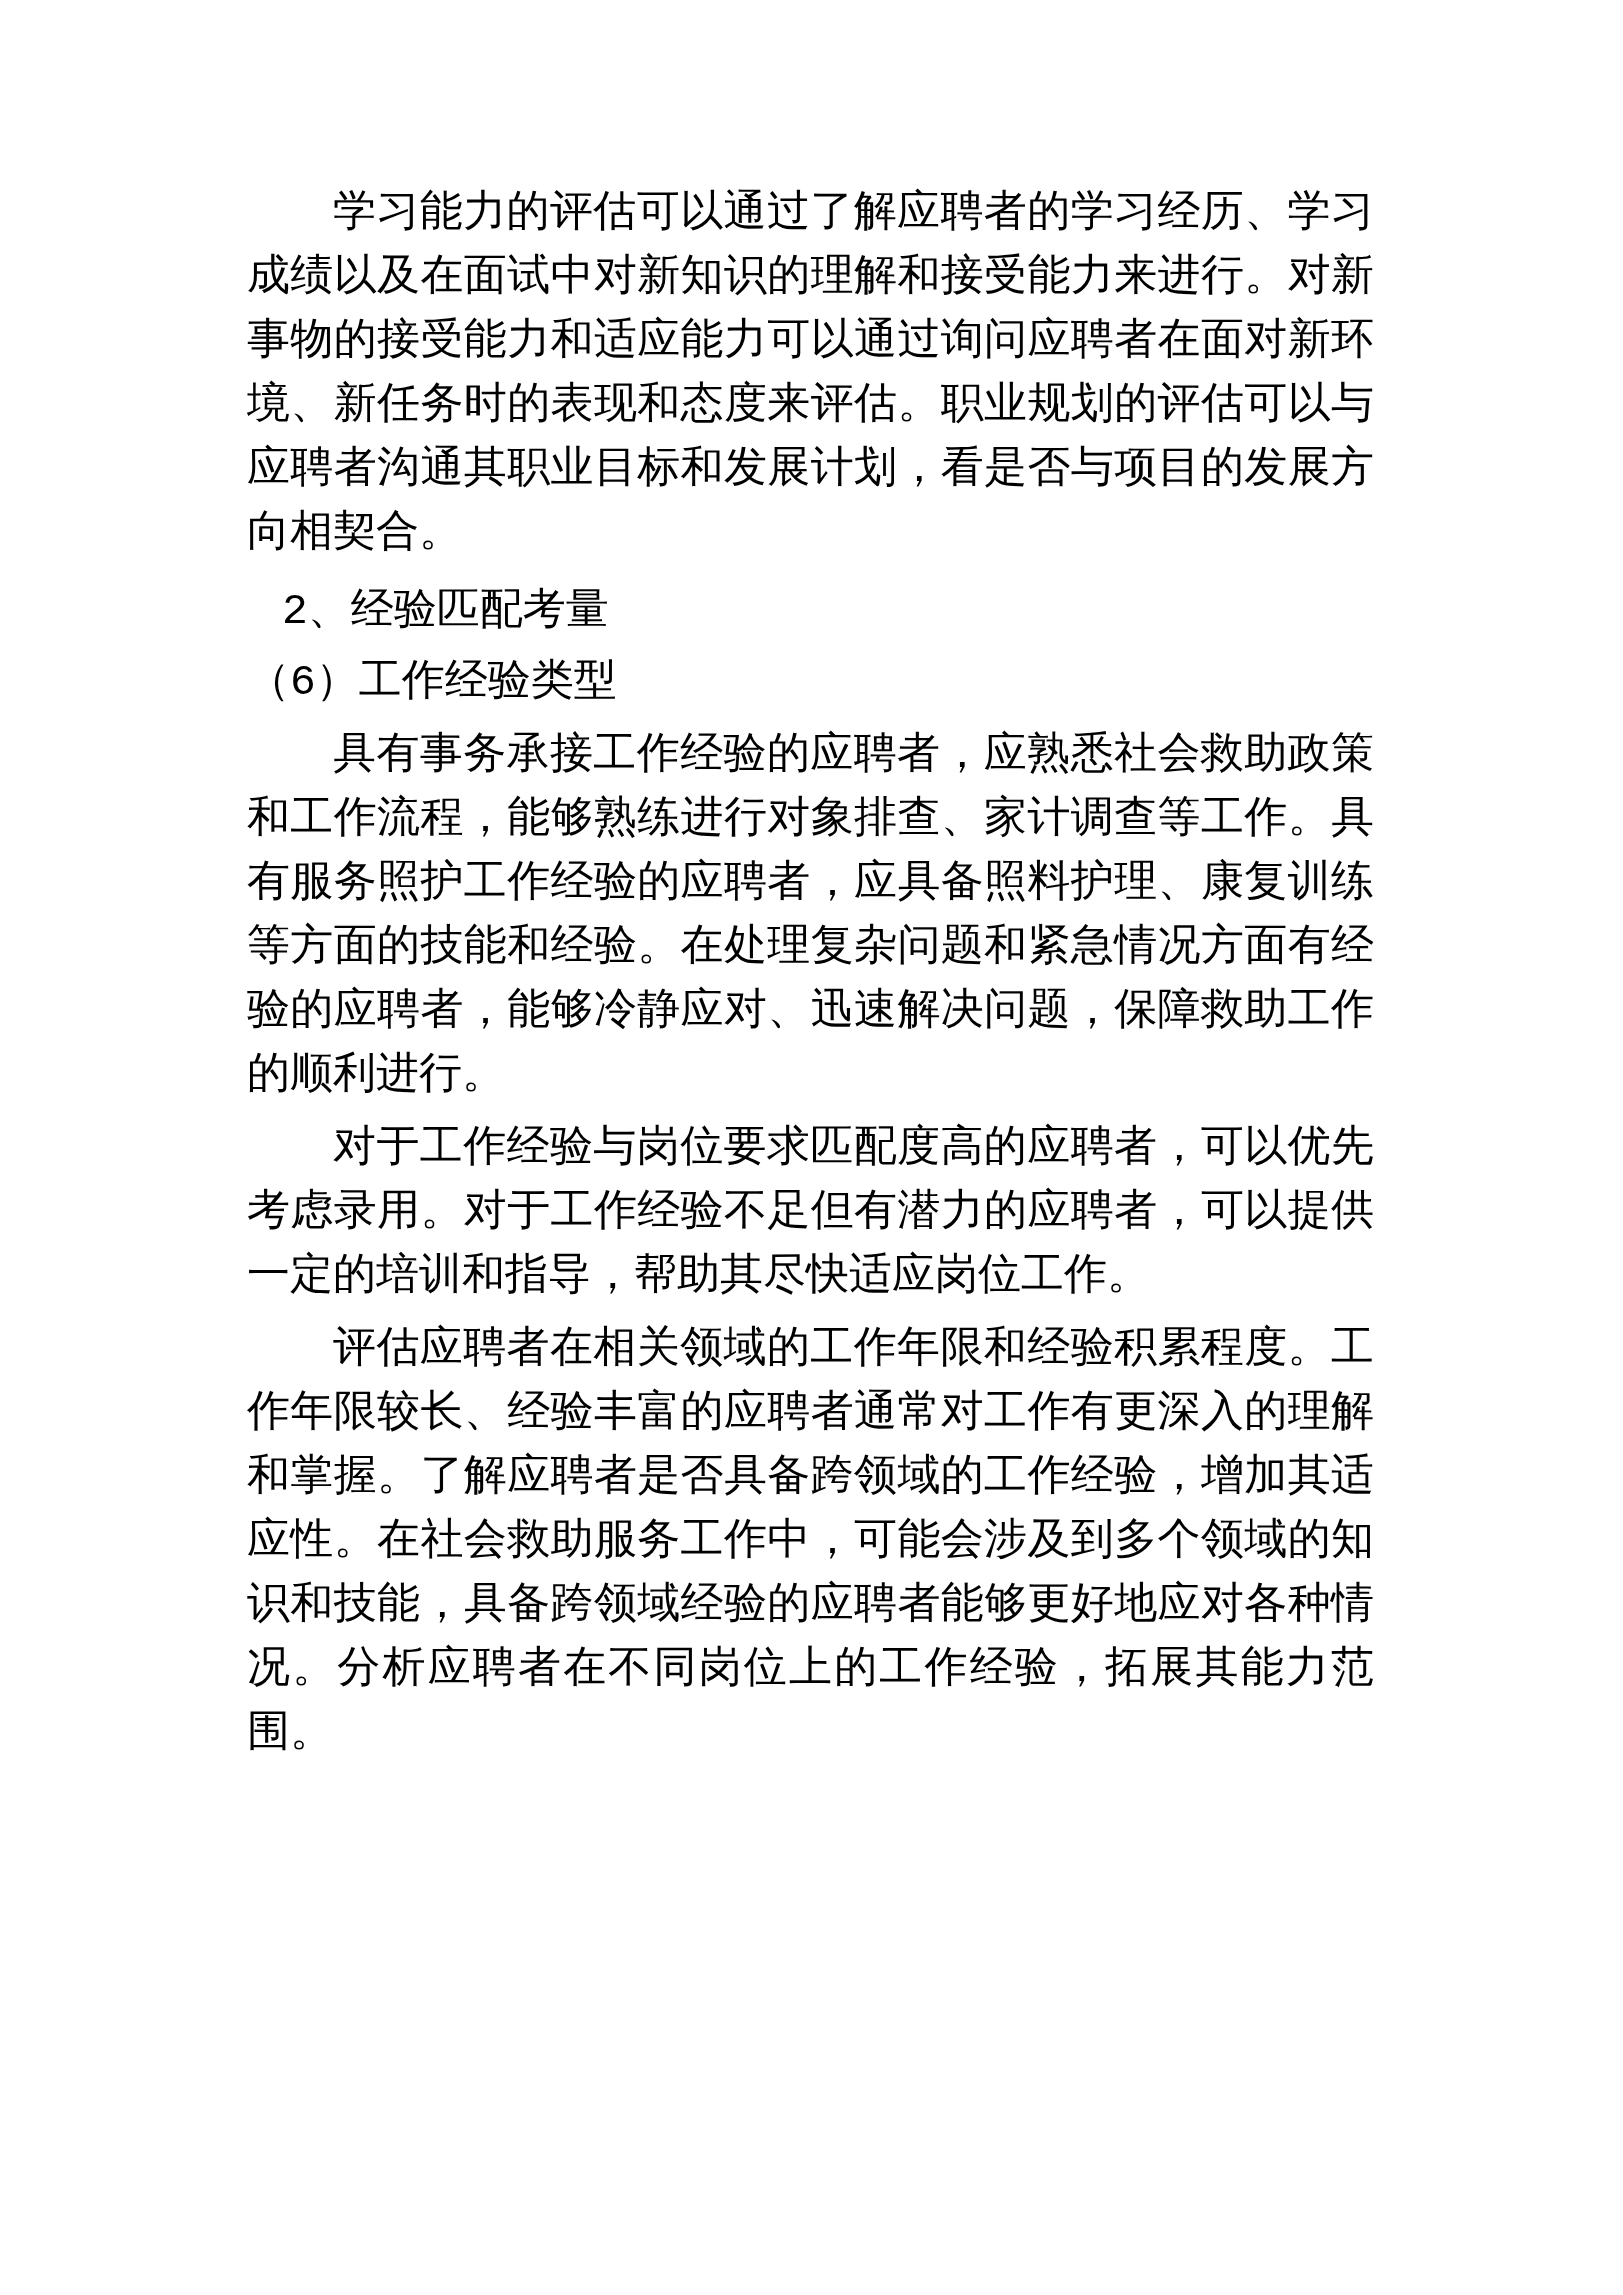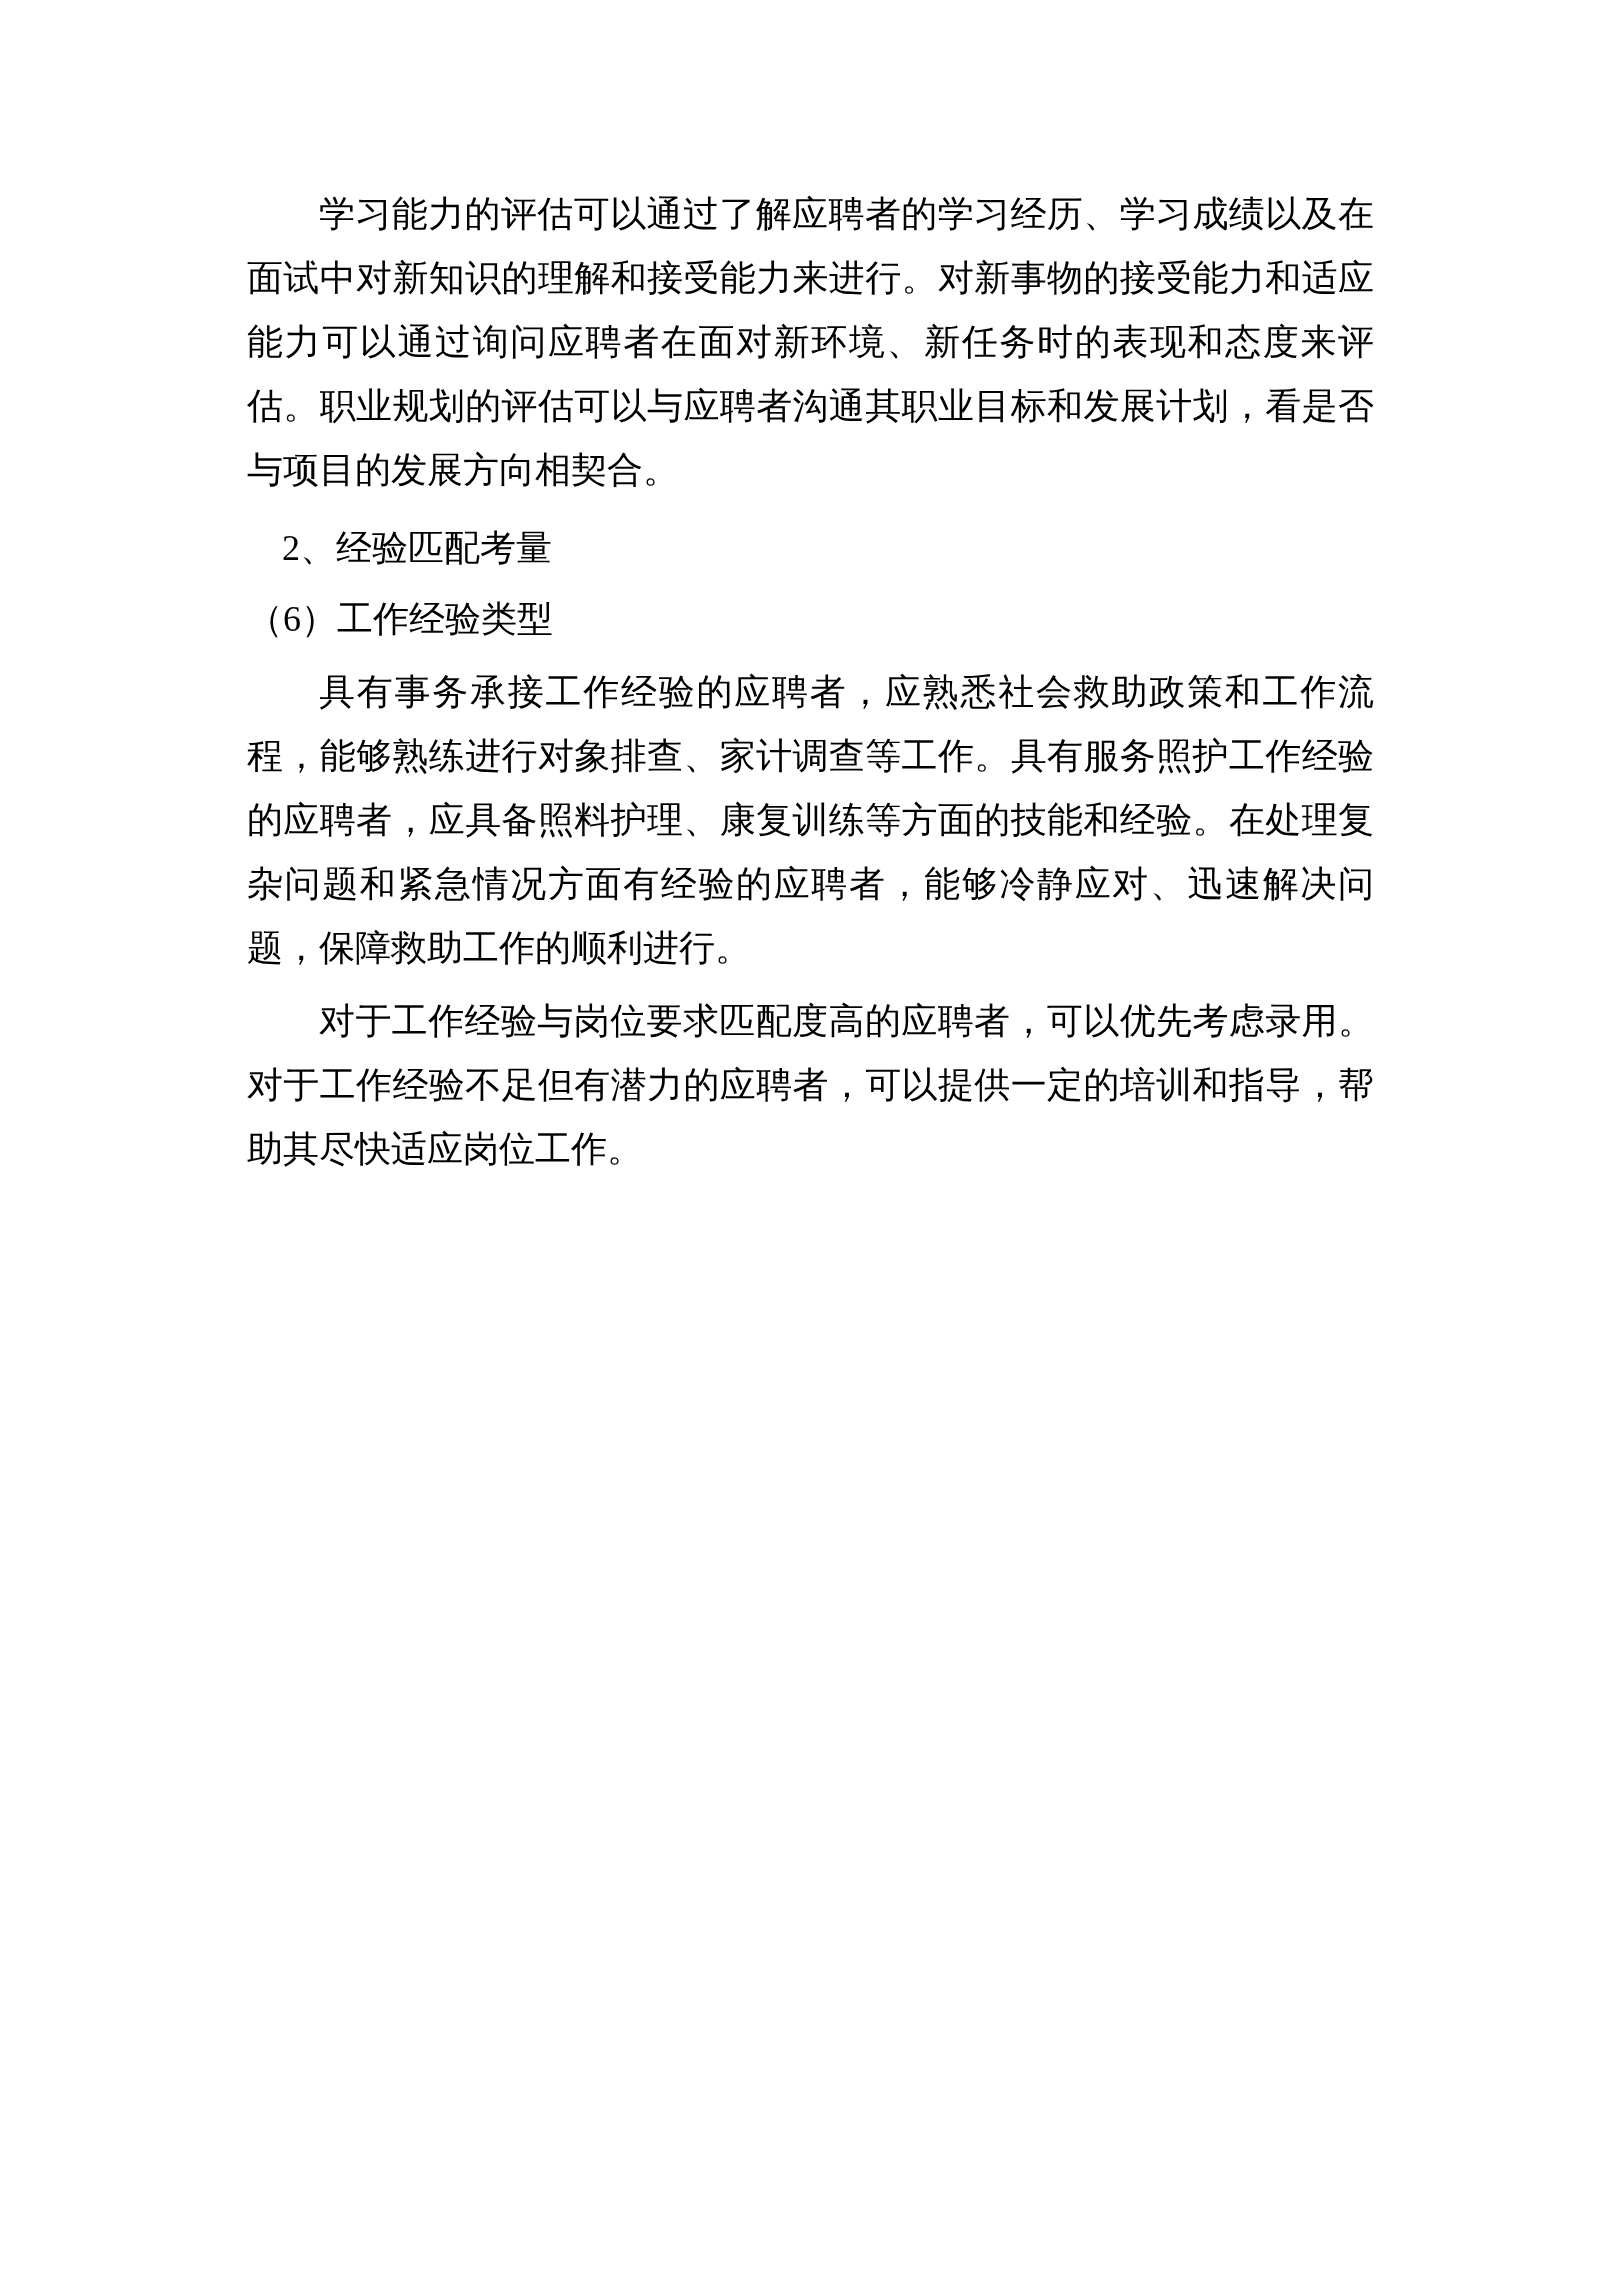--- a/index.html
+++ b/index.html
@@ -12,22 +12,22 @@
     width: 1623px;
     height: 2295px;
     background: #ffffff;
     overflow: hidden;
   }
   .content {
     position: absolute;
     left: 247px;
     top: 182px;
     width: 1127px;
-    font-family: Liberation Serif, serif;
-    font-size: 36px;
+    font-family: Liberation Mono, monospace;
+    font-size: 43px;
     line-height: 64px;
     color: #000000;
     text-align: justify;
     text-align-last: left;
     letter-spacing: 0;
   }
   .content p {
     margin: 0;
     padding: 0;
   }
@@ -51,15 +51,16 @@
 </head>
 <body>
 
 <div class="page">
   <div class="content">
     <p class="para">学习能力的评估可以通过了解应聘者的学习经历、学习成绩以及在面试中对新知识的理解和接受能力来进行。对新事物的接受能力和适应能力可以通过询问应聘者在面对新环境、新任务时的表现和态度来评估。职业规划的评估可以与应聘者沟通其职业目标和发展计划，看是否与项目的发展方向相契合。</p>
     <p class="heading-l1">2、经验匹配考量</p>
     <p class="heading-l2">（6）工作经验类型</p>
     <p class="para">具有事务承接工作经验的应聘者，应熟悉社会救助政策和工作流程，能够熟练进行对象排查、家计调查等工作。具有服务照护工作经验的应聘者，应具备照料护理、康复训练等方面的技能和经验。在处理复杂问题和紧急情况方面有经验的应聘者，能够冷静应对、迅速解决问题，保障救助工作的顺利进行。</p>
     <p class="para">对于工作经验与岗位要求匹配度高的应聘者，可以优先考虑录用。对于工作经验不足但有潜力的应聘者，可以提供一定的培训和指导，帮助其尽快适应岗位工作。</p>
+    <p class="para">评估应聘者在相关领域的工作年限和经验积累程度。工作年限较长、经验丰富的应聘者通常对工作有更深入的理解和掌握。了解应聘者是否具备跨领域的工作经验，增加其适应性。在社会救助服务工作中，可能会涉及到多个领域的知识和技能，具备跨领域经验的应聘者能够更好地应对各种情况。分析应聘者在不同岗位上的工作经验，拓展其能力范围。</p>
   </div>
 </div>
 
 
 </body></html>

